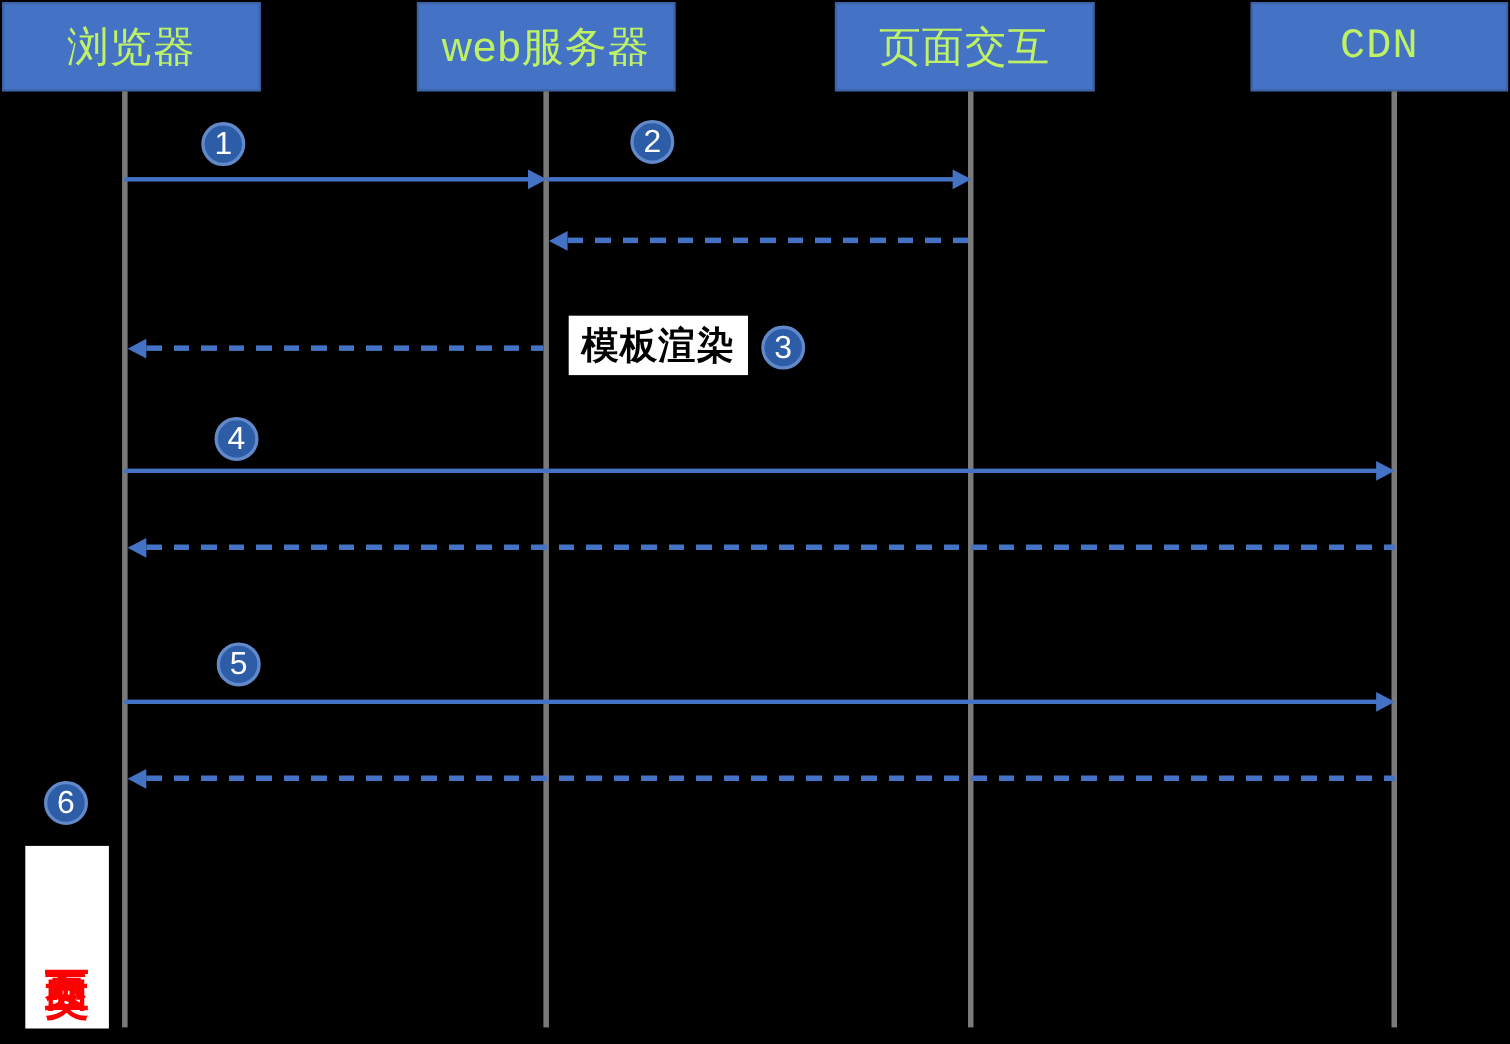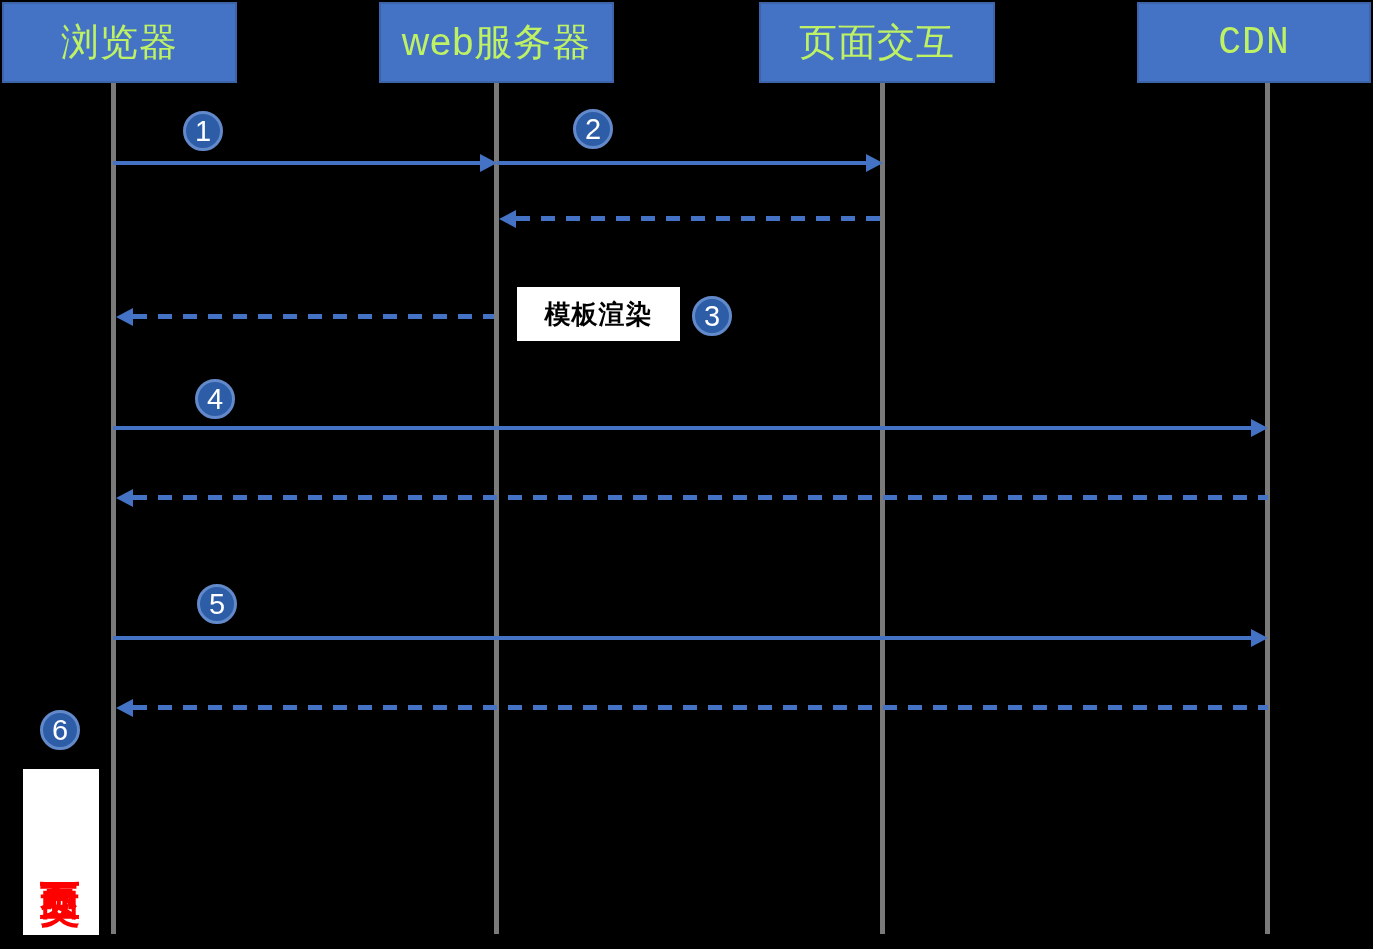--- a/index.html
+++ b/index.html
@@ -32,21 +32,21 @@
   .badge{
     position:absolute;width:34px;height:34px;border-radius:50%;
     background:#2E5DA8;border:3px solid #6289CA;color:#ffffff;
     display:flex;align-items:center;justify-content:center;
     font-size:29px;font-weight:400;line-height:1;
   }
   .note{
     position:absolute;background:#ffffff;color:#000000;font-weight:bold;
     display:flex;align-items:center;justify-content:center;
   }
-  .note-template{left:517px;top:287px;width:163px;height:54px;font-size:26px;letter-spacing:1px;}
+  .note-template{left:517px;top:287px;width:163px;height:54px;font-size:34px;letter-spacing:1px;}
   .note-interaction{
     left:23px;top:769px;width:76px;height:166px;color:#FF0000;
     writing-mode:vertical-rl;text-orientation:upright;
     font-size:40px;font-weight:bold;letter-spacing:1px;
   }
 </style>
 </head>
 <body>
 
 <div class="canvas">

